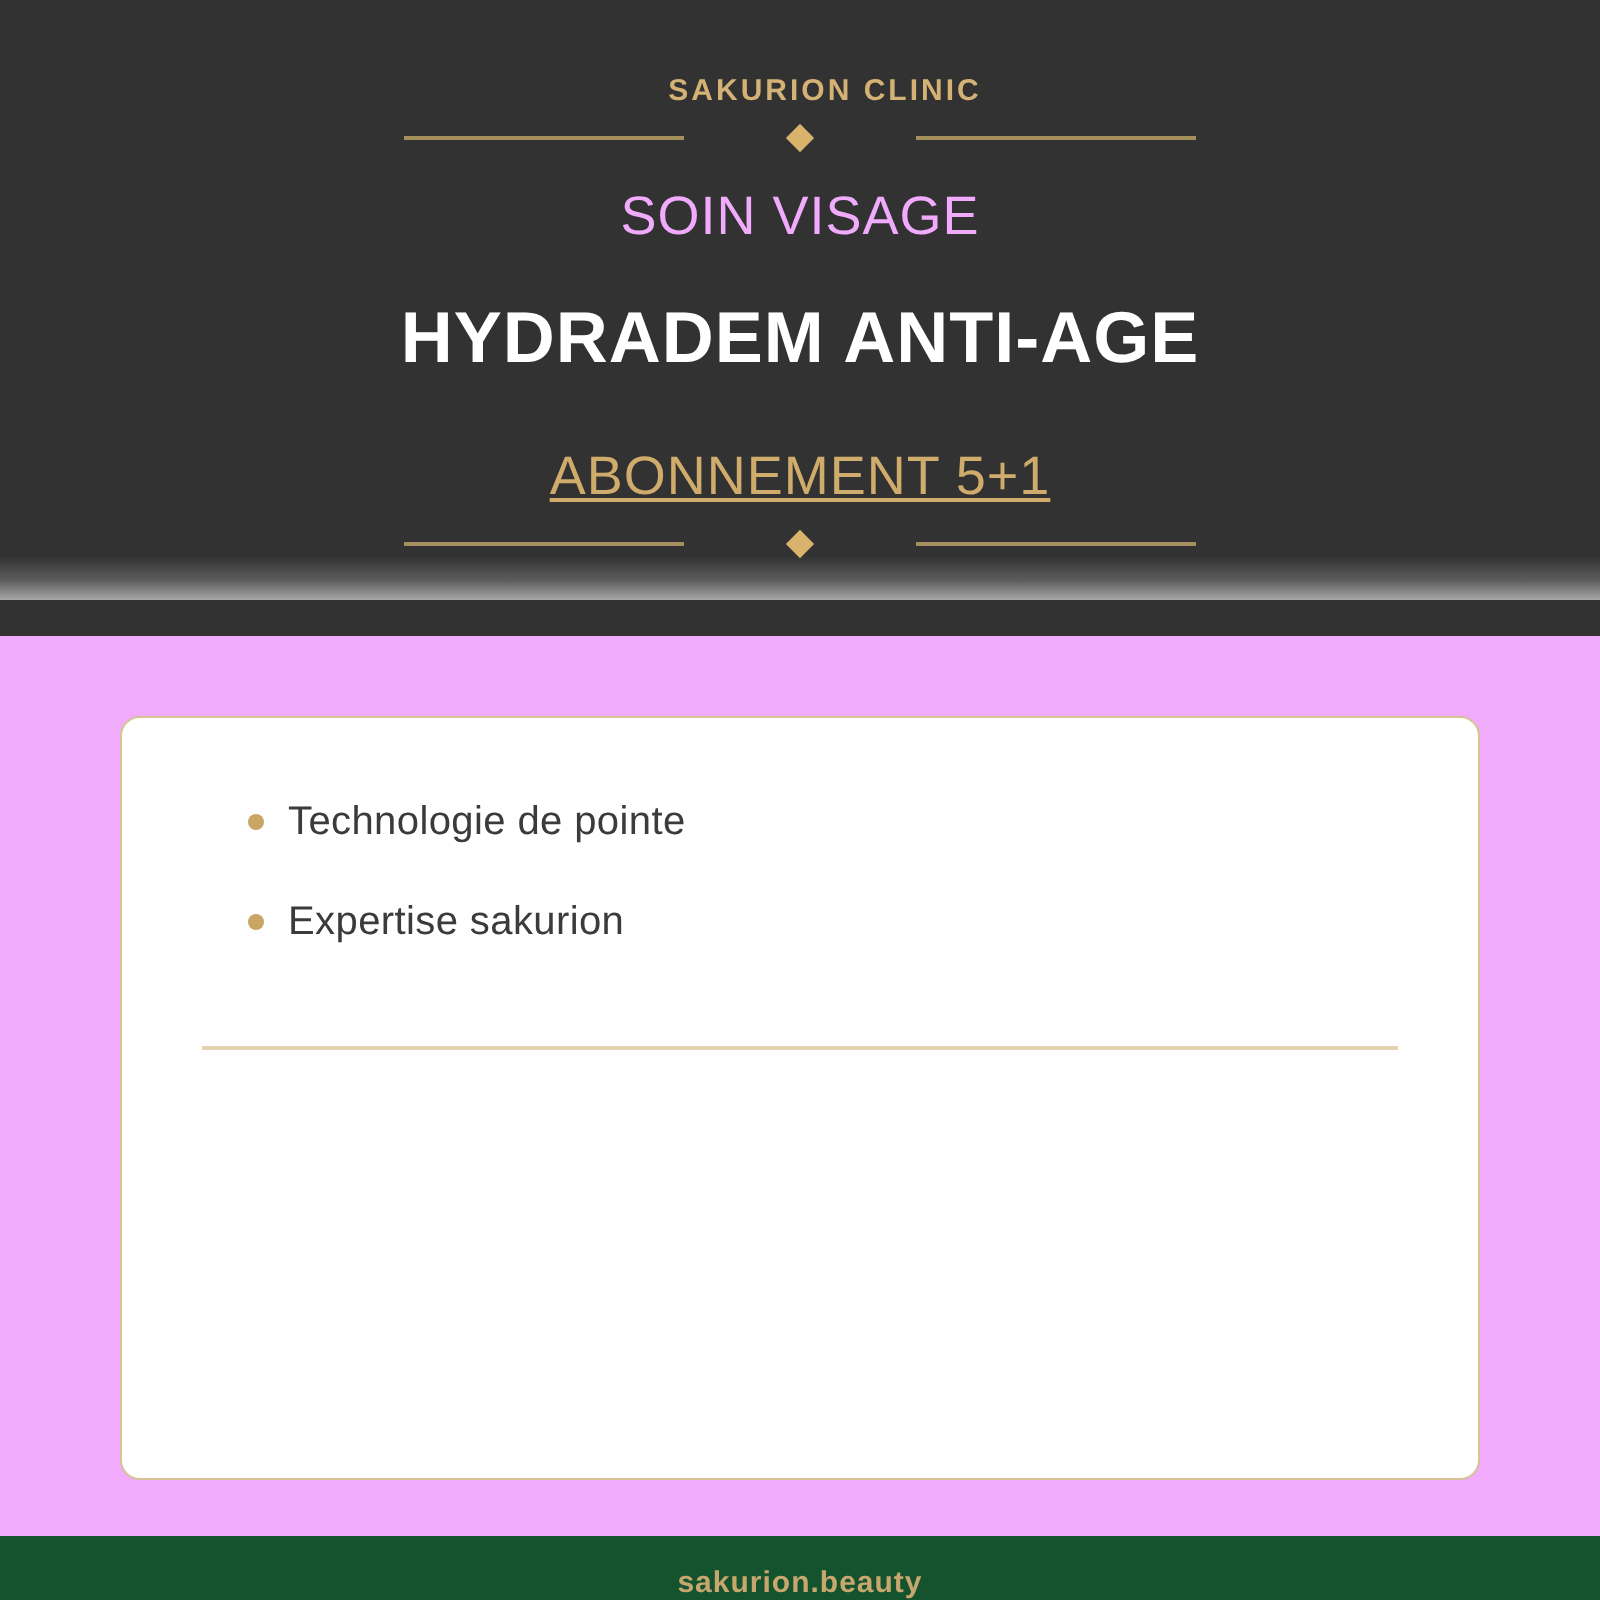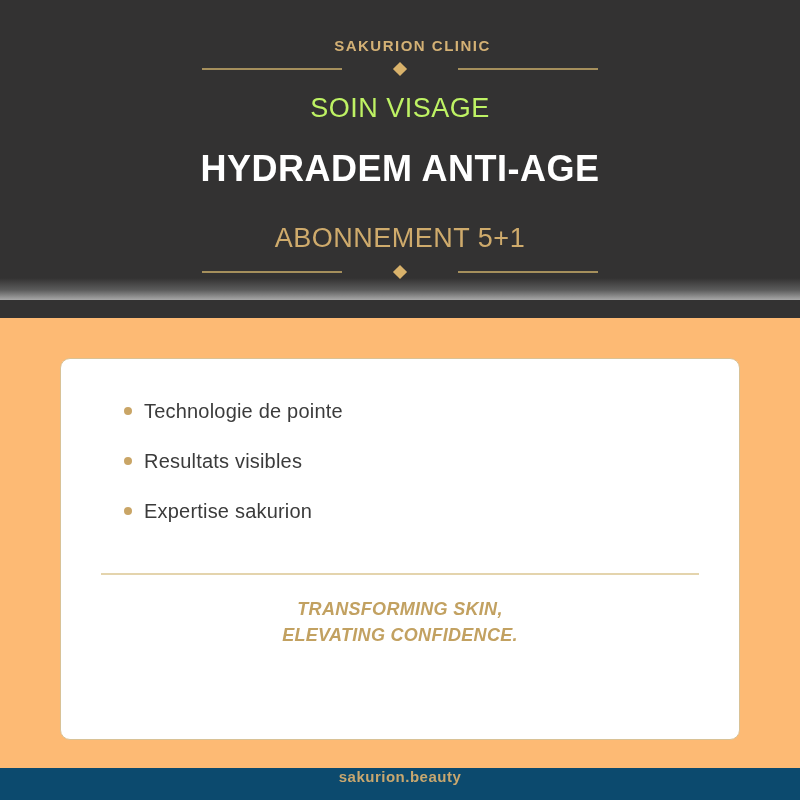--- a/index.html
+++ b/index.html
@@ -46,53 +46,54 @@
   .diamond {
     width: 10px;
     height: 10px;
     background: #D9B26B;
     transform: rotate(45deg);
   }
   .subtitle {
     margin-top: 16px;
     font-size: 27px;
     line-height: 32px;
-    color: #bef264;
+    color: #f0abfc;
     letter-spacing: 0.5px;
   }
   .main-title {
     margin-top: 18px;
     font-size: 36px;
     font-weight: bold;
     line-height: 54px;
     color: #FFFFFF;
     letter-spacing: 0.5px;
   }
   .offer {
     margin-top: 26px;
     font-size: 27px;
     line-height: 32px;
     color: #CFAB6C;
     letter-spacing: 0.5px;
+    text-decoration: underline;
   }
 
   
   .gradient-band {
     height: 22px;
     background: linear-gradient(to bottom, #333232 0%, #5c5c5c 55%, #A8A8A8 100%);
   }
   .dark-strip {
     height: 18px;
     background: #333232;
   }
 
   
   .content-area {
     height: 450px;
-    background: #fdba74;
+    background: #f0abfc;
   }
   .feature-card {
     width: 680px;
     height: 382px;
     margin: 0 auto;
     position: relative;
     top: 40px;
     background: #FFFFFF;
     border: 1px solid #D9C296;
     border-radius: 10px;
@@ -134,23 +135,23 @@
     font-weight: bold;
     font-style: italic;
     line-height: 26px;
     color: #C2A161;
     letter-spacing: 0.3px;
   }
 
   
   .footer {
     height: 32px;
-    background: #0c4a6e;
-    display: flex;
-    align-items: flex-start;
+    background: #14532d;
+    display: flex;
+    align-items: flex-end;
     justify-content: center;
   }
   .website {
     font-size: 15px;
     font-weight: bold;
     color: #C8A76F;
     letter-spacing: 0.5px;
   }
 </style>
 </head>
@@ -185,32 +186,24 @@
 
 <div class="content-area">
   <div class="feature-card">
     <ul class="feature-list">
       <li class="feature-item">
         <span class="bullet"></span>
         <span class="feature-label">Technologie de pointe</span>
       </li>
       <li class="feature-item">
         <span class="bullet"></span>
-        <span class="feature-label">Resultats visibles</span>
-      </li>
-      <li class="feature-item">
-        <span class="bullet"></span>
         <span class="feature-label">Expertise sakurion</span>
       </li>
     </ul>
 
     <hr class="card-divider">
 
-    <div class="tagline">
-      <div>TRANSFORMING SKIN,</div>
-      <div>ELEVATING CONFIDENCE.</div>
-    </div>
   </div>
 </div>
 
 <div class="footer">
   <span class="website">sakurion.beauty</span>
 </div>
 
 </body></html>

